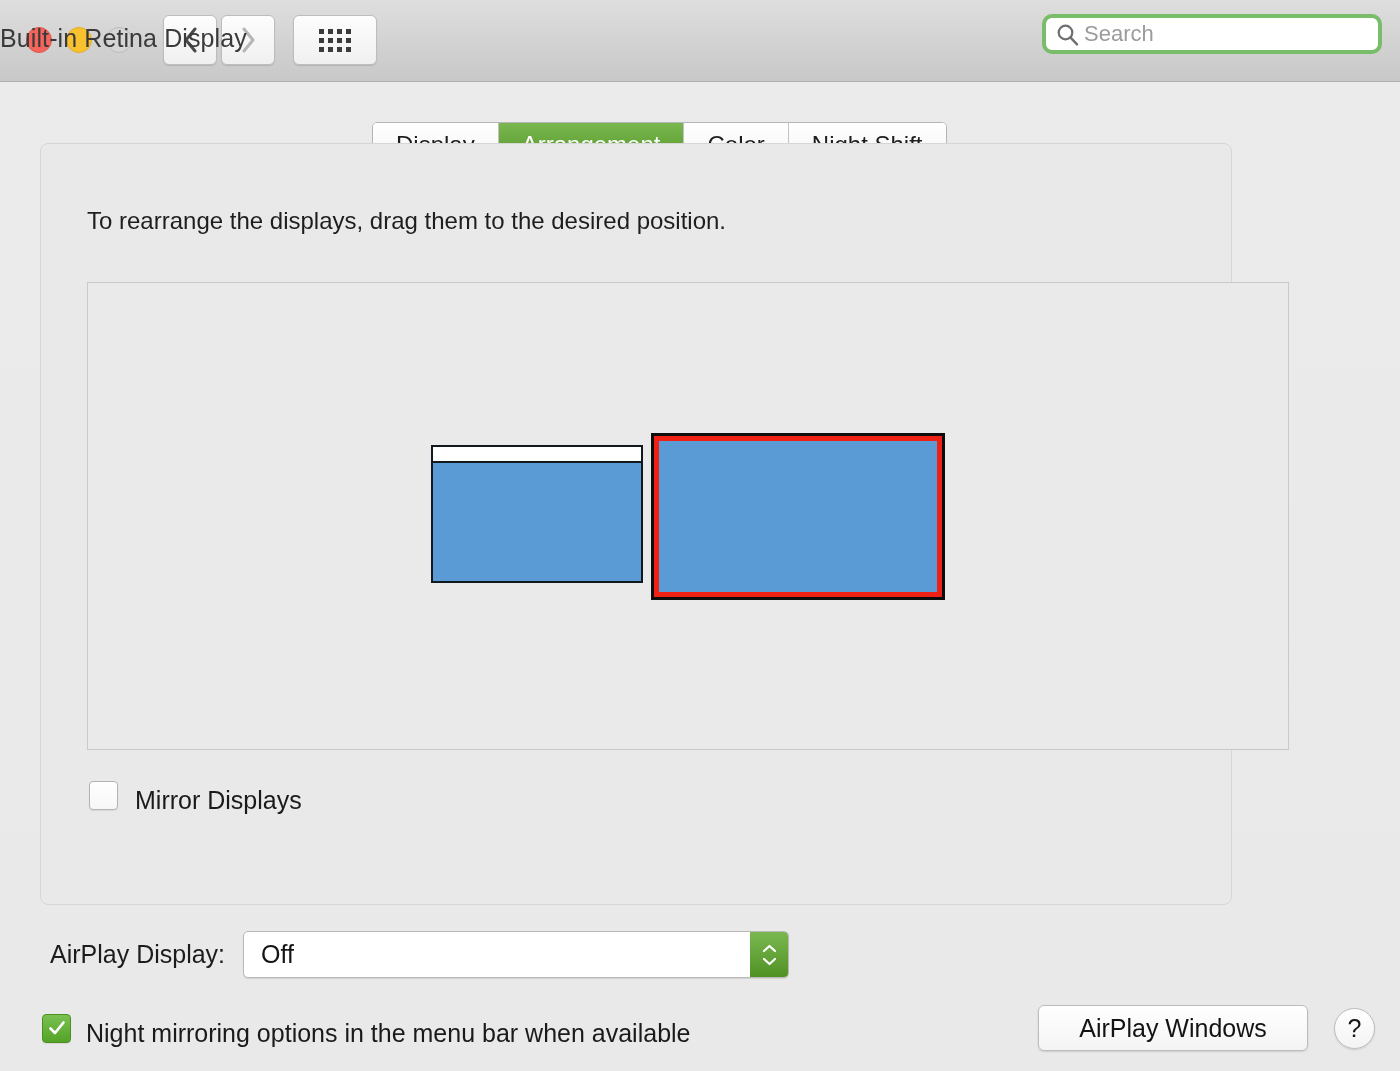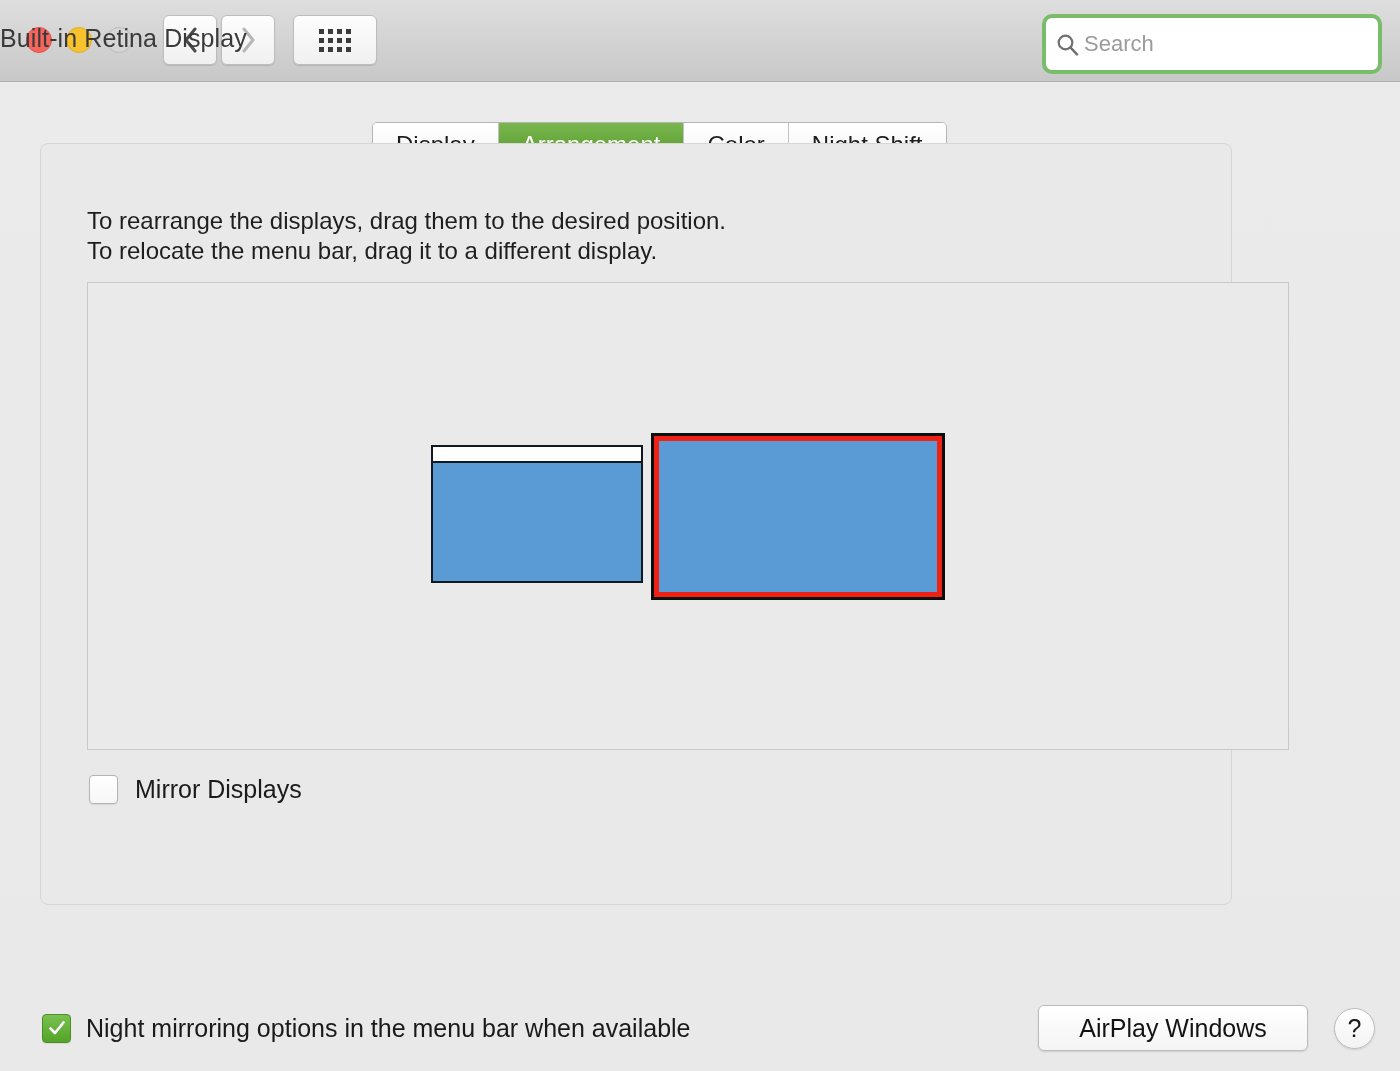--- a/index.html
+++ b/index.html
@@ -107,21 +107,21 @@
     font-size: 25px;
     color: #3a3a3a;
     letter-spacing: 0.1px;
   }
 
   .searchwrap {
     position: absolute;
     top: 14px;
     right: 18px;
     width: 340px;
-    height: 60px;
+    height: 40px;
     border: 4px solid #79bd6a;
     border-radius: 10px;
     box-sizing: border-box;
     background: #ffffff;
     display: flex;
     align-items: center;
     padding: 0 10px;
   }
   .searchinner {
     display: flex;
@@ -268,20 +268,21 @@
     background: linear-gradient(to bottom, #79c152 0%, #54a327 100%);
     border: 1px solid #4b8f22;
   }
   .cbox .check {
     width: 18px;
     height: 18px;
   }
   .cblabel {
     font-size: 25px;
     color: #1a1a1a;
+    margin-top: 11px;
   }
 
   
   .airplayrow {
     position: absolute;
     left: 50px;
     top: 931px;
     display: flex;
     align-items: center;
   }
@@ -436,38 +437,51 @@
     <div class="tab">Display</div>
     <div class="tab active">Arrangement</div>
     <div class="tab">Color</div>
     <div class="tab">Night Shift</div>
   </div>
 
   <div class="panel">
 
     <div class="instructions">
       <div>To rearrange the displays, drag them to the desired position.</div>
-      <div>To relocate the menu bar, drag it to a different display.</div>
     </div>
 
     <div class="arrangearea">
       <div class="display display-left">
         <div class="menubar-strip"></div>
       </div>
       <div class="display display-right">
         <div class="redring"></div>
       </div>
     </div>
 
     <div class="mirrorrow">
       <span class="cbox"></span>
       <span class="cblabel">Mirror Displays</span>
     </div>
   </div>
 
+  <div class="airplayrow">
+    <span class="airplaylabel">AirPlay Display:</span>
+    <div class="popup">
+      <span class="value">Off</span>
+      <span class="stepper">
+        <svg width="15" height="9" viewBox="0 0 15 9">
+          <polyline points="2,7 7.5,2 13,7" fill="none" stroke="#ffffff" stroke-width="2.2" stroke-linecap="round" stroke-linejoin="round"></polyline>
+        </svg>
+        <svg width="15" height="9" viewBox="0 0 15 9">
+          <polyline points="2,2 7.5,7 13,2" fill="none" stroke="#ffffff" stroke-width="2.2" stroke-linecap="round" stroke-linejoin="round"></polyline>
+        </svg>
+      </span>
+    </div>
+  </div>
 
   <div class="bottomrow">
     <div class="showmirror">
       <span class="cbox checked">
         <svg class="check" viewBox="0 0 18 18">
           <polyline points="2.5,9.5 7,14 15.5,3.5" fill="none" stroke="#ffffff" stroke-width="2.6" stroke-linecap="round" stroke-linejoin="round"></polyline>
         </svg>
       </span>
       <span class="cblabel">Night mirroring options in the menu bar when available</span>
     </div>

